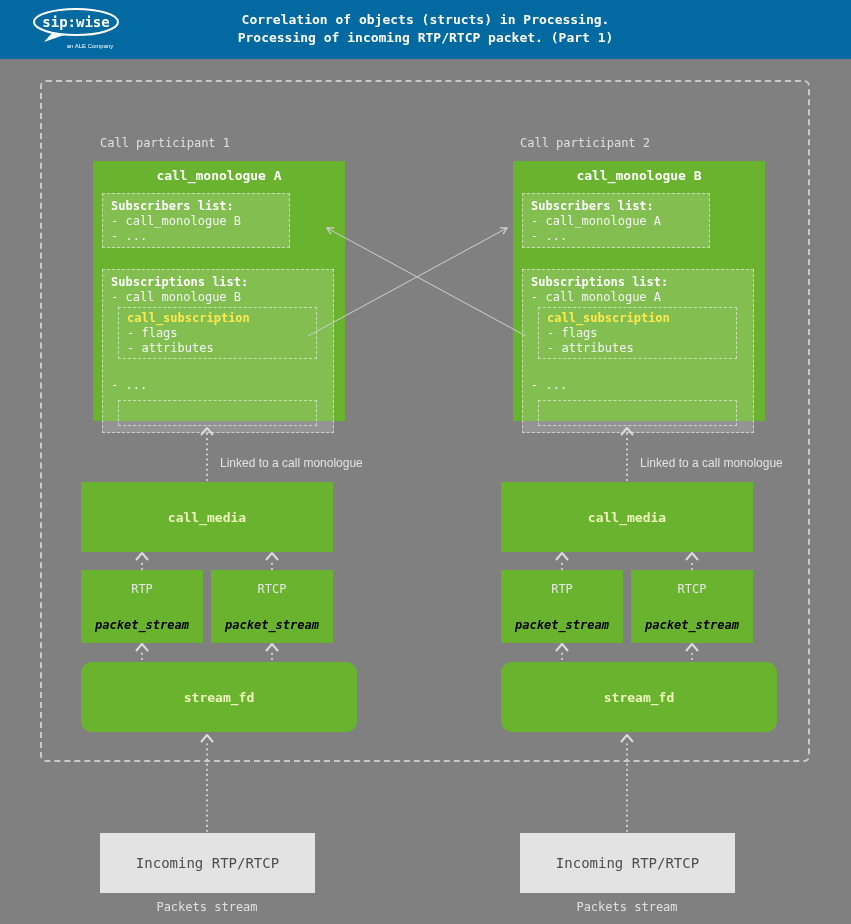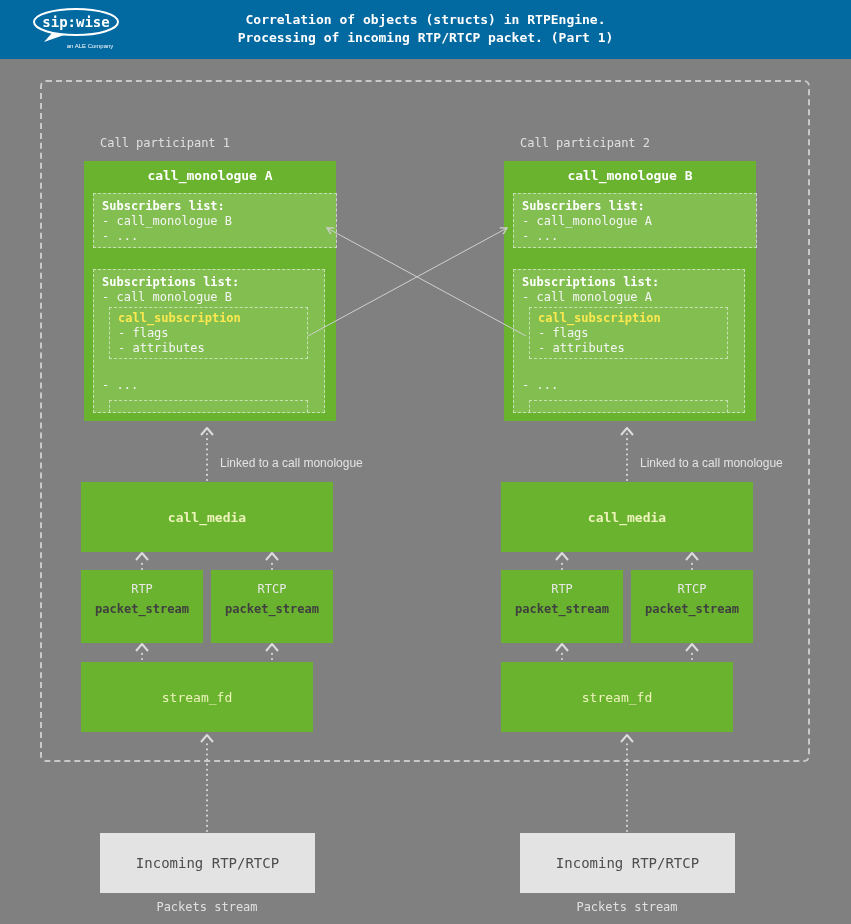--- a/index.html
+++ b/index.html
@@ -10,65 +10,65 @@
   .logo{position:absolute;left:26px;top:6px;}
 
   .main-frame{position:absolute;left:40px;top:80px;width:766px;height:678px;border:2px dashed #c9c9c9;border-radius:6px;}
 
   .column{position:absolute;top:0;width:252px;height:924px;}
   #col1{left:81px;}
   #col2{left:501px;}
 
   .participant-label{position:absolute;left:19px;top:136px;font-size:12px;color:#e0e0e0;white-space:nowrap;}
 
-  .monologue{position:absolute;left:3px;top:161px;width:252px;height:260px;background:#6ab32f;}
+  .monologue{position:absolute;left:12px;top:161px;width:252px;height:260px;background:#6ab32f;}
   .monologue-title{text-align:center;color:#ffffff;font-weight:bold;font-size:13px;padding-top:7px;}
 
   .subbox{position:absolute;background:rgba(255,255,255,0.16);border:1px dashed rgba(255,255,255,0.55);color:#f4f4f4;font-size:12px;line-height:15px;box-sizing:border-box;}
-  .subscribers{left:9px;top:32px;width:244px;height:55px;padding:5px 0 0 8px;}
-  .subscriptions{left:9px;top:108px;width:232px;height:144px;padding:5px 4px 0 8px;overflow:hidden;}
+  .subscribers{left:9px;top:32px;width:188px;height:55px;padding:5px 0 0 8px;}
+  .subscriptions{left:9px;top:108px;width:232px;height:164px;padding:5px 4px 0 8px;overflow:hidden;}
   .subbox-title{font-weight:bold;color:#ffffff;}
 
   .call-subscription{position:absolute;left:15px;top:37px;width:199px;height:52px;border:1px dashed rgba(255,255,255,0.55);padding:3px 0 0 8px;box-sizing:border-box;}
   .call-subscription-title{font-weight:bold;color:#fce94f;}
   .more-item{position:absolute;left:8px;top:108px;}
   .partial-box{position:absolute;left:15px;top:130px;width:199px;height:26px;border:1px dashed rgba(255,255,255,0.55);box-sizing:border-box;}
 
   .linked-label{position:absolute;left:139px;top:456px;font-family:"Liberation Sans",sans-serif;font-size:12px;color:#e3e3e3;white-space:nowrap;}
 
   .call-media{position:absolute;left:0;top:482px;width:252px;height:70px;background:#6ab32f;display:flex;align-items:center;justify-content:center;color:#eef3bc;font-weight:bold;font-size:13px;}
 
   .stream-box{position:absolute;top:570px;width:122px;height:73px;background:#6ab32f;text-align:center;box-sizing:border-box;padding-top:12px;}
   .stream-box.left{left:0;}
   .stream-box.right{left:130px;}
   .protocol{color:#e8e8e8;font-size:12px;}
-  .stream-label{color:#404040;font-weight:bold;font-size:12px;margin-top:6px;}
-
-  .stream-fd{position:absolute;left:0;top:662px;width:232px;height:70px;background:#6ab32f;display:flex;align-items:center;justify-content:center;color:#eef3bc;font-weight:normal;font-size:13px;}
+  .stream-label{color:#000000;font-weight:bold;font-size:12px;margin-top:22px;font-style:italic;}
+
+  .stream-fd{position:absolute;left:0;top:662px;width:276px;height:70px;background:#6ab32f;display:flex;align-items:center;justify-content:center;color:#eef3bc;font-weight:bold;font-size:13px;border-radius:11px;}
 
   .incoming{position:absolute;left:19px;top:833px;width:215px;height:60px;background:#e3e3e3;display:flex;align-items:center;justify-content:center;color:#4d4d4d;font-size:14px;}
 
   .packets-label{position:absolute;left:0;top:900px;width:252px;text-align:center;font-size:12px;color:#e0e0e0;}
 
   .arrows{position:absolute;left:0;top:0;width:851px;height:924px;pointer-events:none;}
 </style>
 </head>
 <body>
 
 <div class="header">
   <div class="logo">
     <svg width="104" height="48" viewBox="0 0 104 48">
       <ellipse cx="50" cy="16" rx="42" ry="13" fill="none" stroke="#ffffff" stroke-width="2"></ellipse>
       <path d="M26,27 L18,36 L38,29 Z" fill="#ffffff"></path>
       <text x="50" y="21" text-anchor="middle" font-size="14" font-weight="bold" fill="#ffffff" font-family="DejaVu Sans Mono, monospace">sip:wise</text>
       <text x="64" y="42" text-anchor="middle" font-size="6" fill="#ffffff" font-family="Liberation Sans, sans-serif">an ALE Company</text>
     </svg>
   </div>
   <div class="header-title">
-    <div>Correlation of objects (structs) in RTPEngine.</div>
+    <div>Correlation of objects (structs) in Processing.</div>
     <div>Processing of incoming RTP/RTCP packet. (Part 1)</div>
   </div>
 </div>
 
 <div class="main-frame"></div>
 
 <div class="column" id="col1">
   <div class="participant-label">Call participant 1</div>
 
   <div class="monologue">

